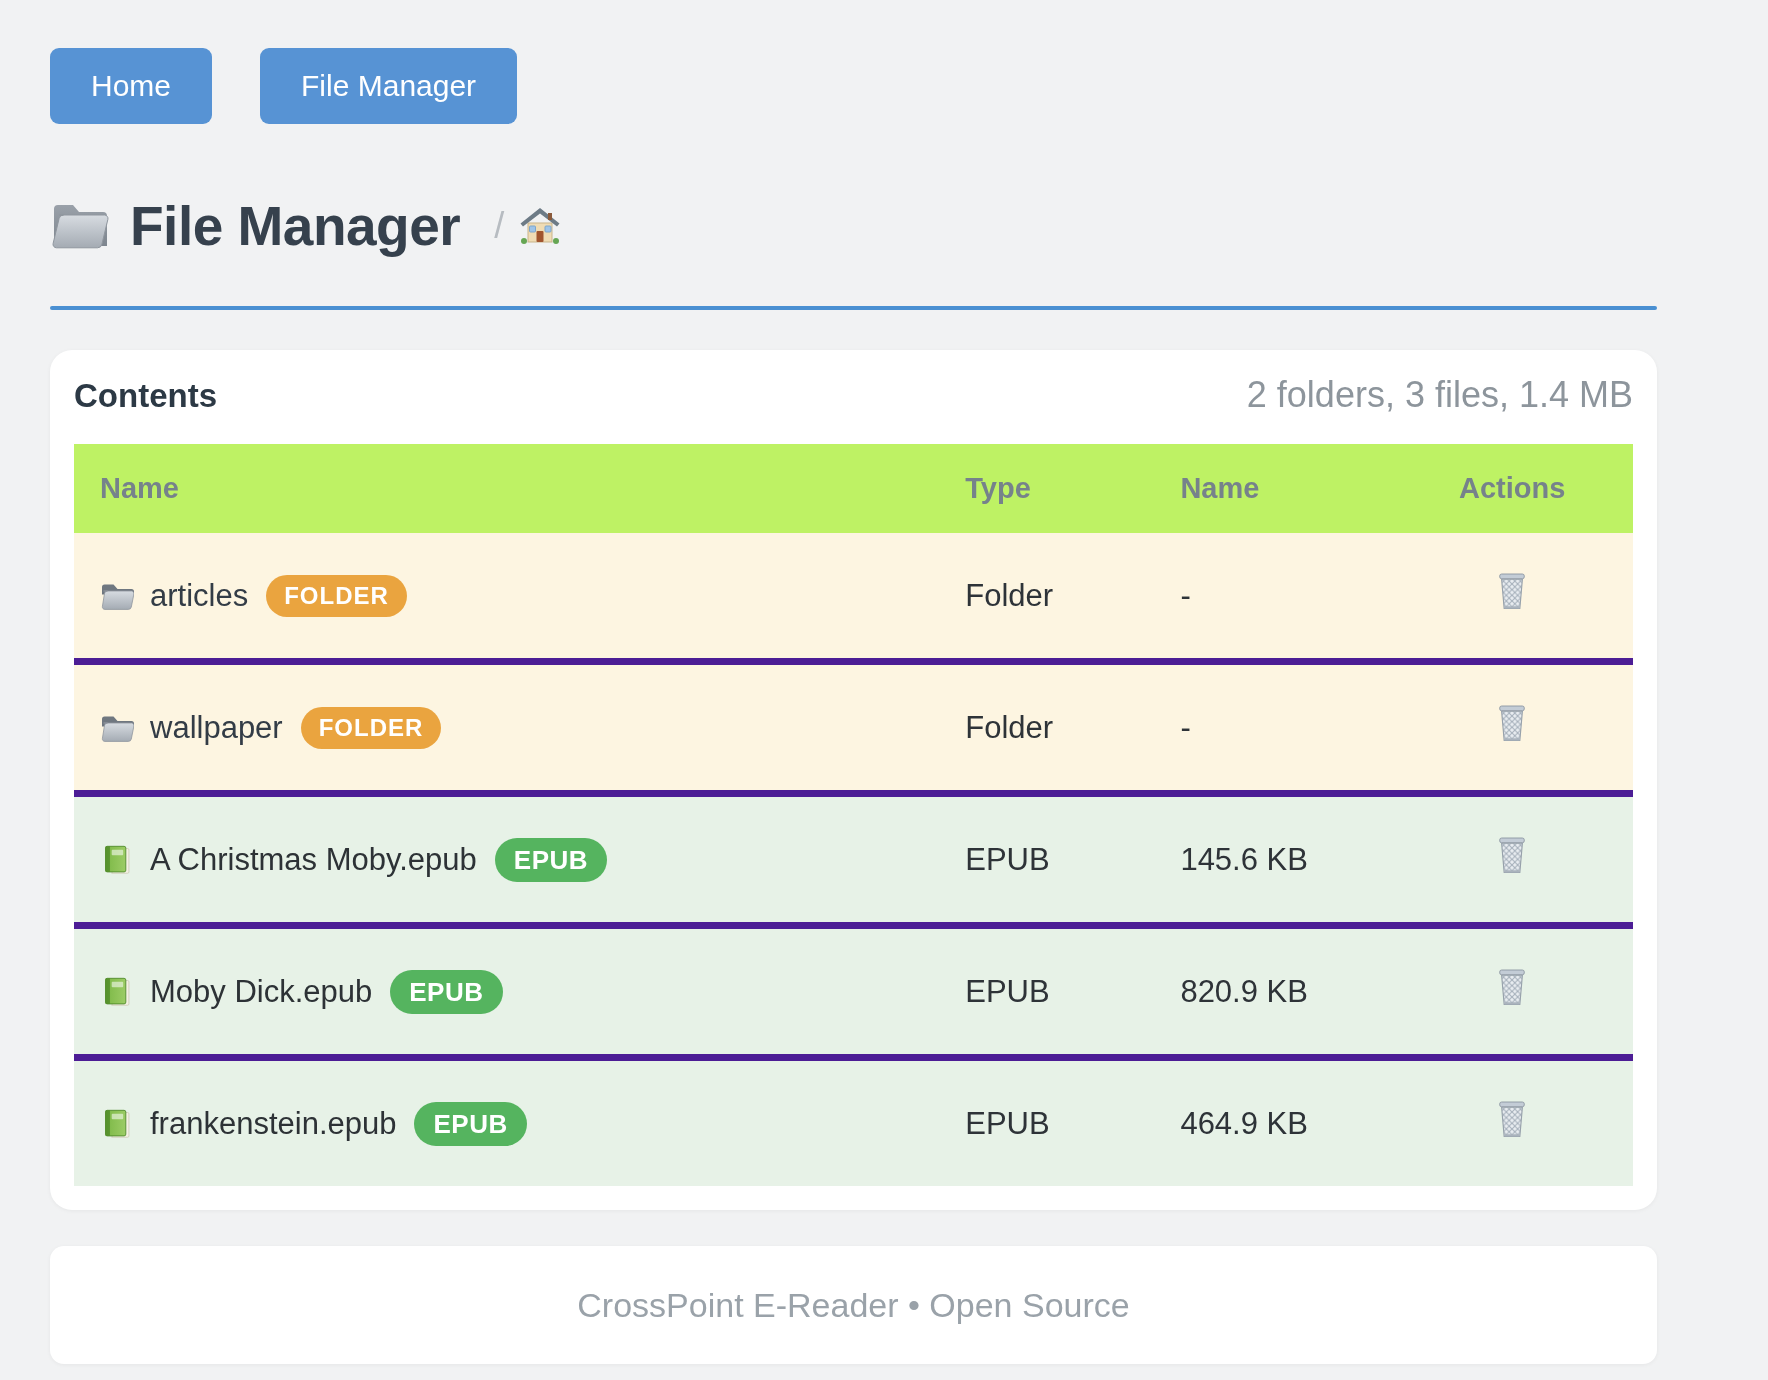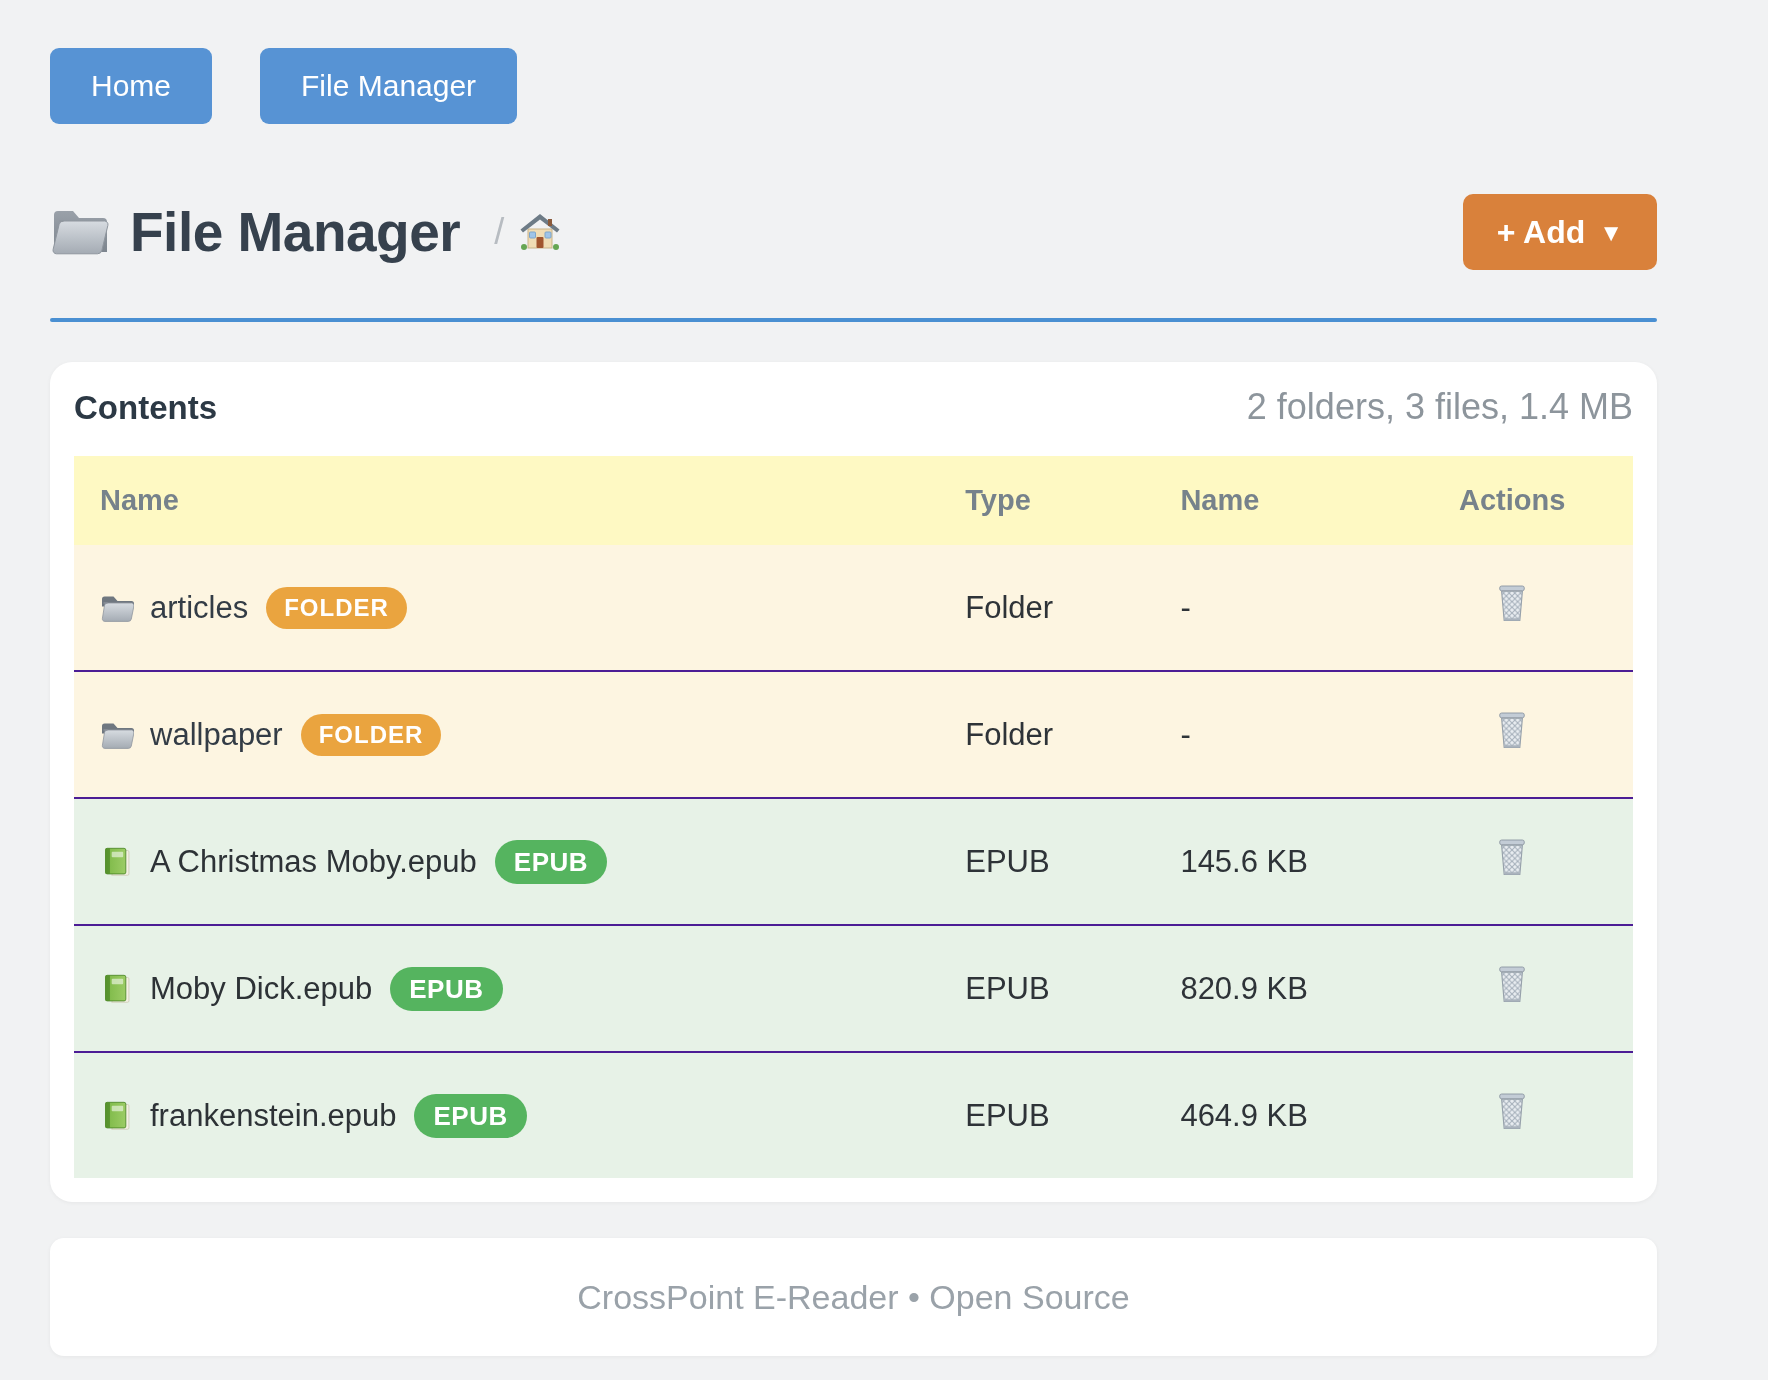--- a/index.html
+++ b/index.html
@@ -51,27 +51,27 @@
   .card {
     margin-top: 40px; background: #ffffff; border-radius: 22px;
     padding: 24px; box-shadow: 0 1px 4px rgba(0,0,0,0.05);
   }
   .card-head { display: flex; align-items: baseline; justify-content: space-between; }
   h2.contents-heading { font-size: 33px; font-weight: bold; color: #2c3945; }
   .contents-summary { font-size: 36px; color: #8d959c; }
 
   table.file-table { width: 100%; border-collapse: collapse; margin-top: 28px; }
   thead th {
-    background: #fef9c3; color: #76828b;
+    background: #bef264; color: #76828b;
     font-size: 29px; font-weight: bold; text-align: left;
     padding: 28px 26px;
   }
   thead th.th-actions { text-align: center; }
   tbody td { padding: 39px 26px; font-size: 31px; }
-  tbody tr { border-top: 2px solid #4c1d95; }
+  tbody tr { border-top: 7px solid #4c1d95; }
   tbody tr:first-child { border-top: none; }
   tr.row-folder { background: #fdf5e1; }
   tr.row-epub   { background: #e7f2e7; }
 
   .cell-name { display: flex; align-items: center; }
   .row-icon { display: inline-flex; flex: none; margin-right: 16px; }
   .row-icon svg { width: 34px; height: 30px; }
   .file-name { color: #333c46; cursor: pointer; }
   .row-epub .file-name { color: #2d3236; }
 
@@ -145,24 +145,20 @@
           <path d="M20,1 L39.5,16.5 L37,19.5 L20,6.5 L3,19.5 L0.5,16.5 Z" fill="#6d7b86"></path>
           <rect x="28" y="6" width="4" height="7" fill="#8a5a3b"></rect>
           <rect x="16.5" y="24" width="7" height="11" rx="1" fill="#a1552e"></rect>
           <rect x="9.5" y="19" width="6" height="6" rx="1" fill="#9fc4e8" stroke="#7da6cc" stroke-width="1"></rect>
           <rect x="25" y="19" width="6" height="6" rx="1" fill="#9fc4e8" stroke="#7da6cc" stroke-width="1"></rect>
           <circle cx="4" cy="34" r="3" fill="#66a653"></circle>
           <circle cx="36" cy="34" r="3" fill="#66a653"></circle>
         </svg>
       </span>
     </div>
-    <button class="btn-add">
-      <span>+ Add</span>
-      <span class="caret">▼</span>
-    </button>
   </header>
 
   <div class="divider"></div>
 
   <section class="card">
     <div class="card-head">
       <h2 class="contents-heading">Contents</h2>
       <span class="contents-summary">2 folders, 3 files, 1.4 MB</span>
     </div>
     <table class="file-table">

